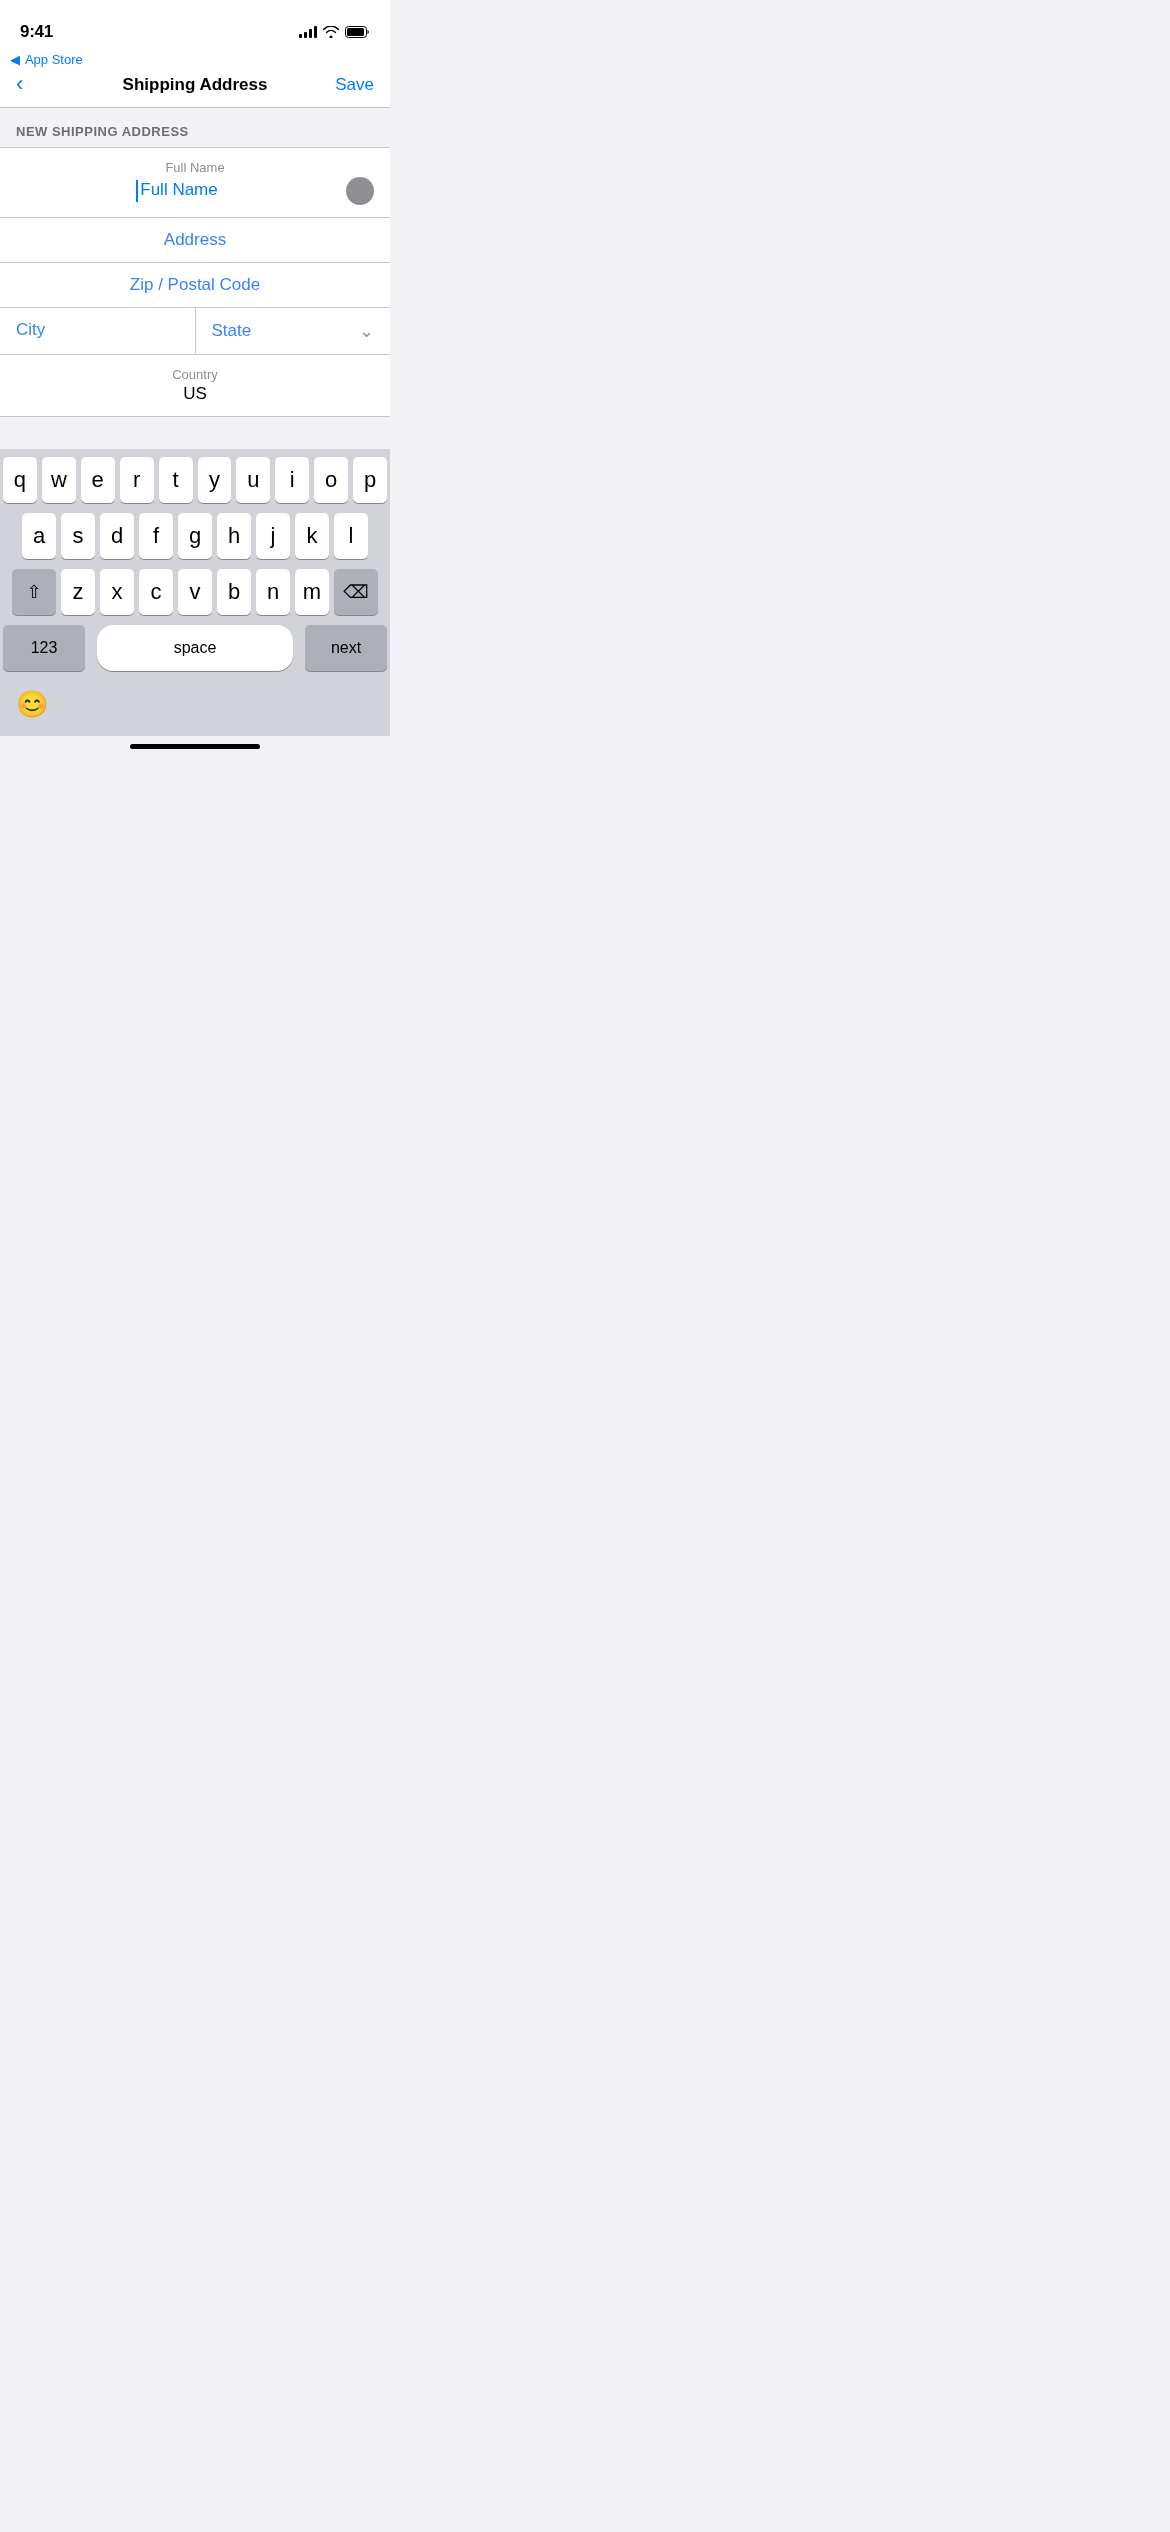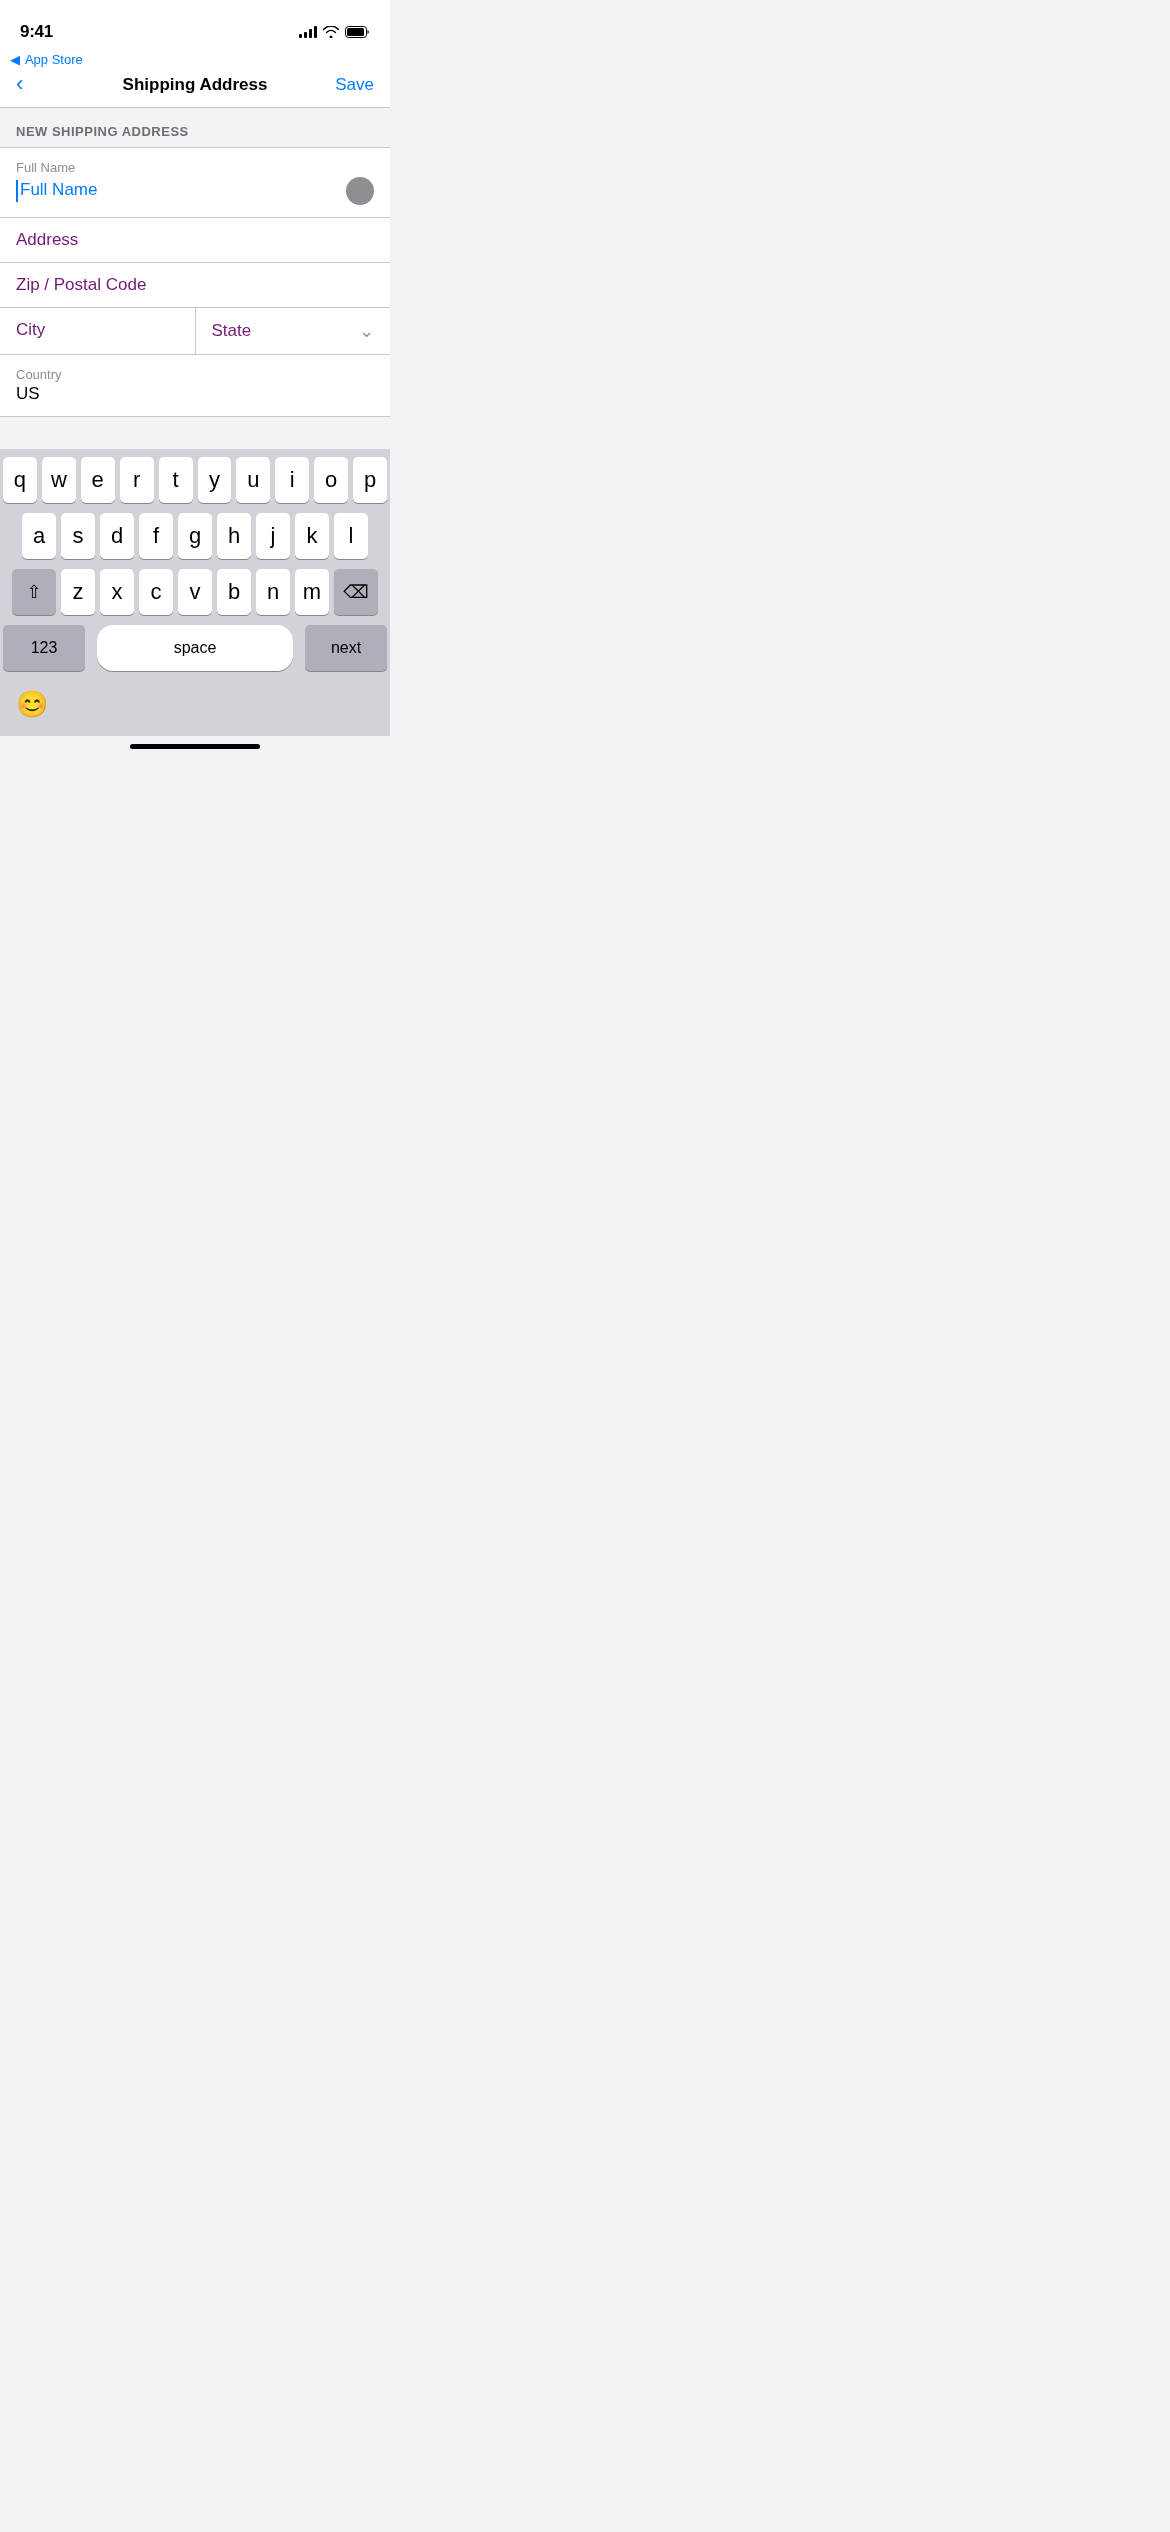--- a/index.html
+++ b/index.html
@@ -113,32 +113,33 @@
     
     .form-section {
       background: #fff;
       border-top: 0.5px solid #c8c7cc;
       border-bottom: 0.5px solid #c8c7cc;
     }
     .form-row {
       padding: 12px 16px;
       border-bottom: 0.5px solid #c8c7cc;
       position: relative;
+      text-align: center;
     }
     .form-row:last-child {
       border-bottom: none;
     }
     .form-label {
       font-size: 13px;
       color: #8e8e93;
       margin-bottom: 2px;
     }
     .form-input {
       font-size: 17px;
-      color: #701a75;
+      color: #3b82f6;
       background: transparent;
       border: none;
       outline: none;
       width: 100%;
     }
     .form-input-active {
       color: #007aff;
     }
     .cursor-dot {
       display: inline-block;

